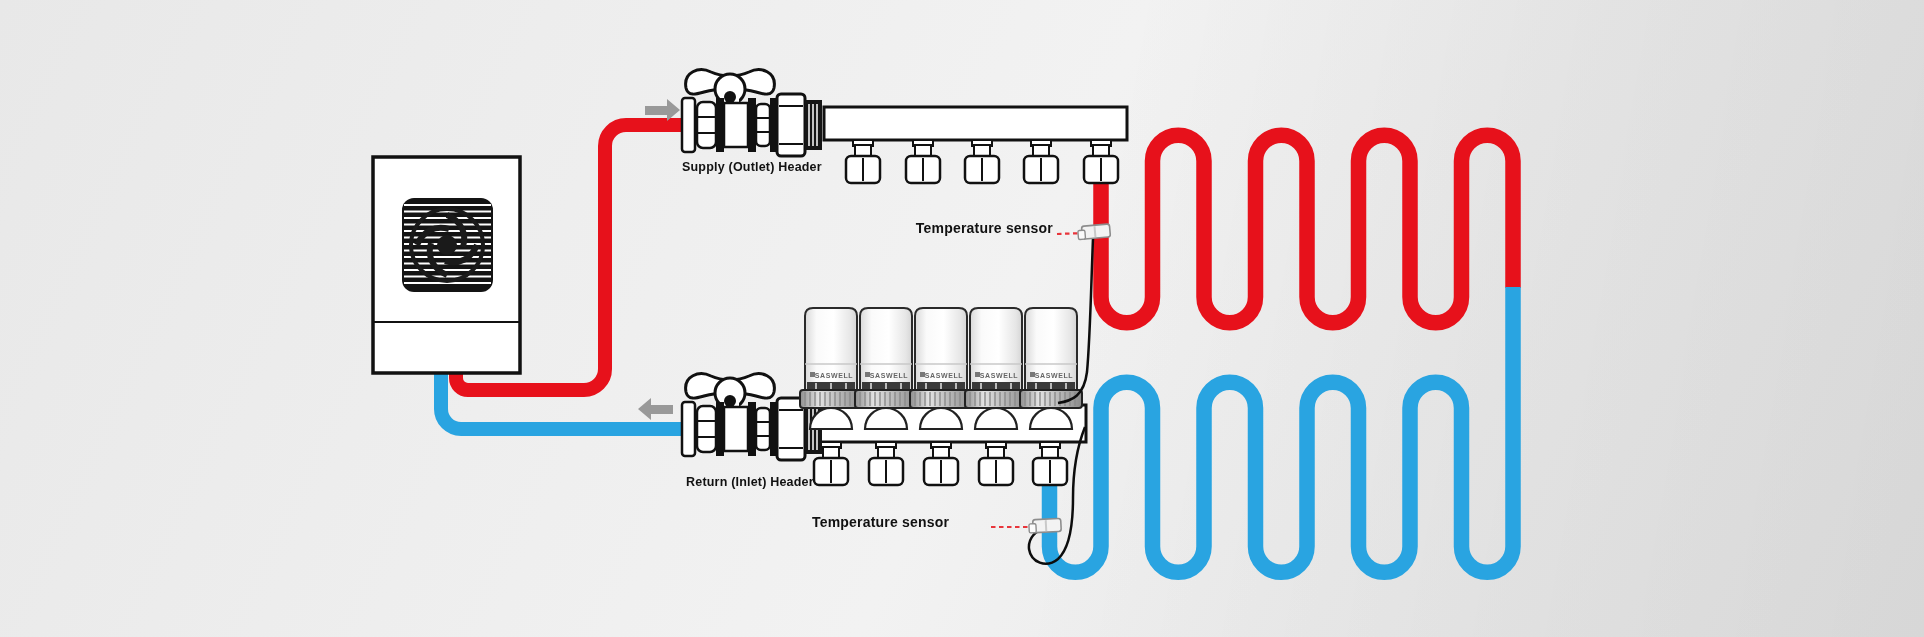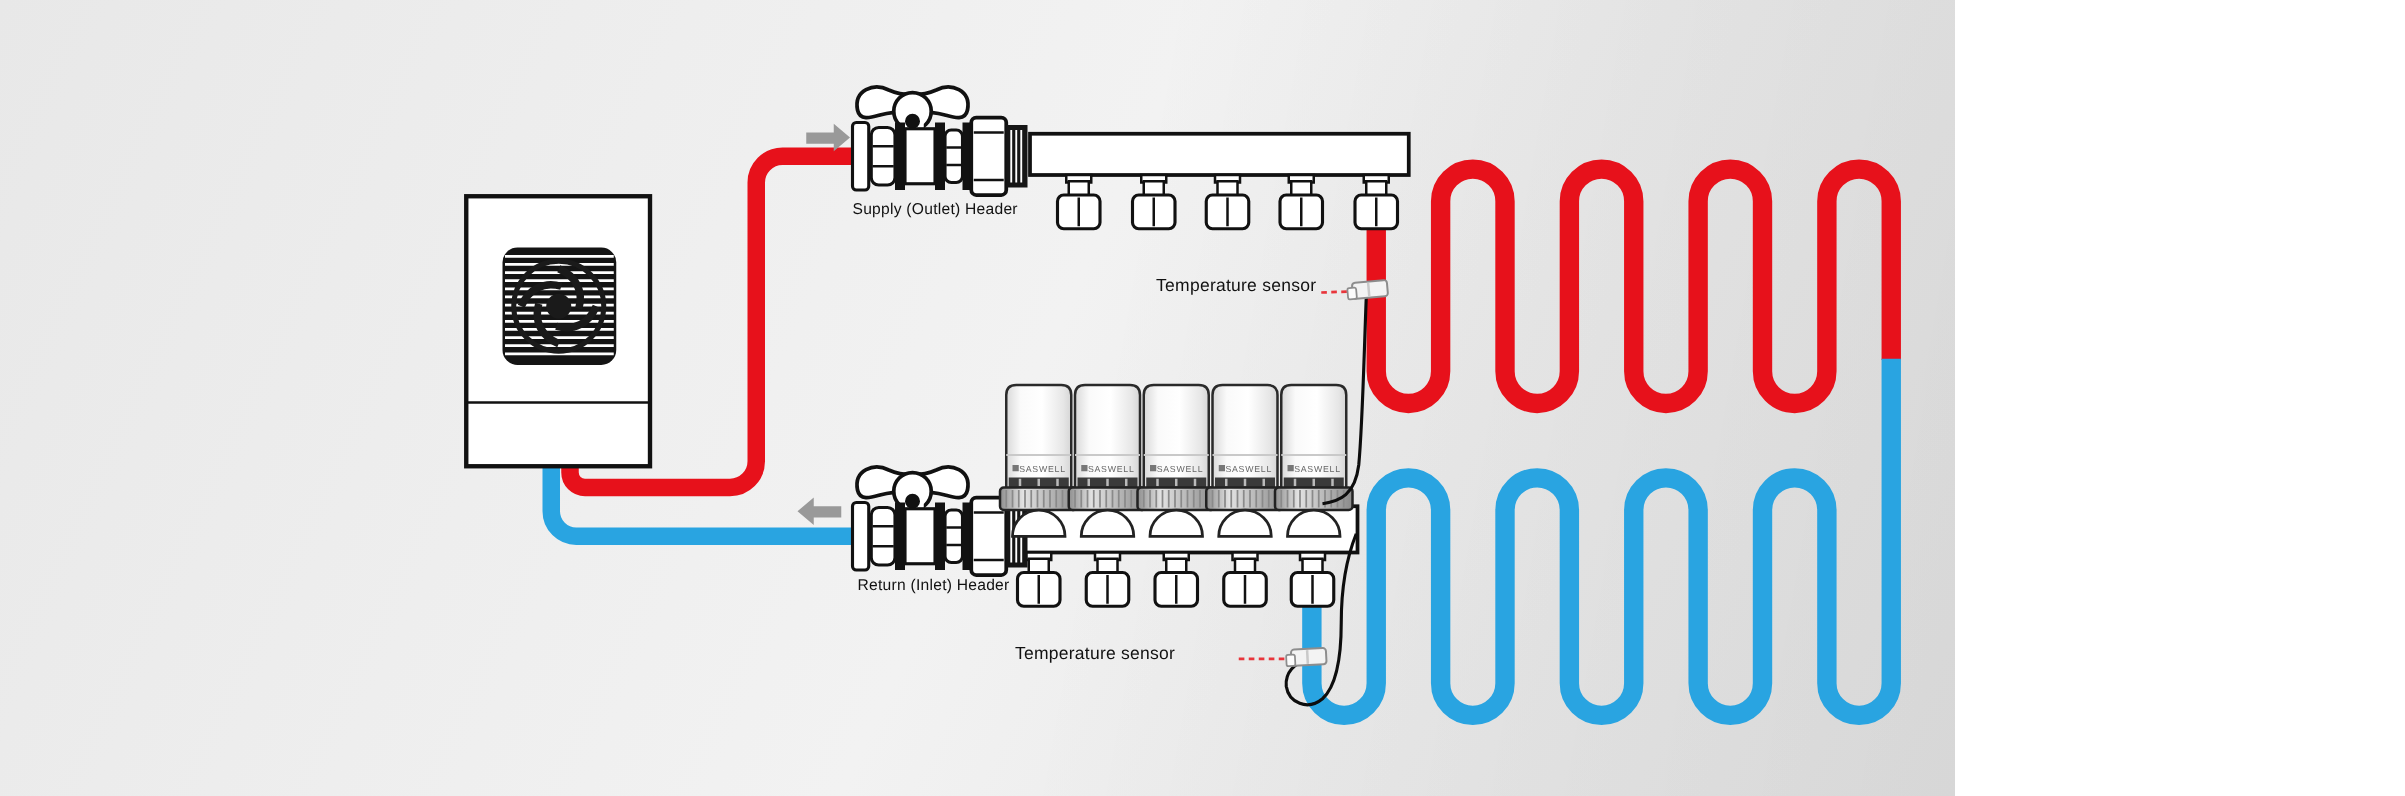--- a/index.html
+++ b/index.html
@@ -1,30 +1,31 @@
 <!DOCTYPE html>
 <html><head>
 <meta charset="utf-8">
 <style>
   html,body{margin:0;padding:0;}
   body{font-family:"Liberation Sans", sans-serif;}
   .stage{
     position:relative;
-    width:1564px;height:637px;
+    width:1924px;height:637px;
     overflow:hidden;
     background:
       linear-gradient(100deg, rgba(255,255,255,0) 55%, rgba(0,0,0,0.035) 80%, rgba(0,0,0,0.055) 100%),
       linear-gradient(115deg, #e8e8e8 0%, #eeeeee 30%, #f2f2f2 52%, #ebebeb 72%, #e3e3e3 100%);
+    font-weight: bold;
   }
   .stage svg{position:absolute;left:0;top:0;}
   .lbl{position:absolute;color:#111;white-space:nowrap;}
   .lbl-small{font-size:12.5px;letter-spacing:0.2px;}
   .lbl-big{font-size:14px;letter-spacing:0.2px;}
   #lbl-supply{left:682px;top:160px;}
-  #lbl-return{left:686px;top:461px;}
+  #lbl-return{left:686px;top:475px;}
   #lbl-sensor-top{left:853px;top:220px;width:200px;text-align:right;}
   #lbl-sensor-bottom{left:812px;top:514px;}
 </style>
 </head>
 <body>
 
 <div class="stage">
 
 <svg width="1924" height="637" viewBox="0 0 1924 637">
   <defs>

